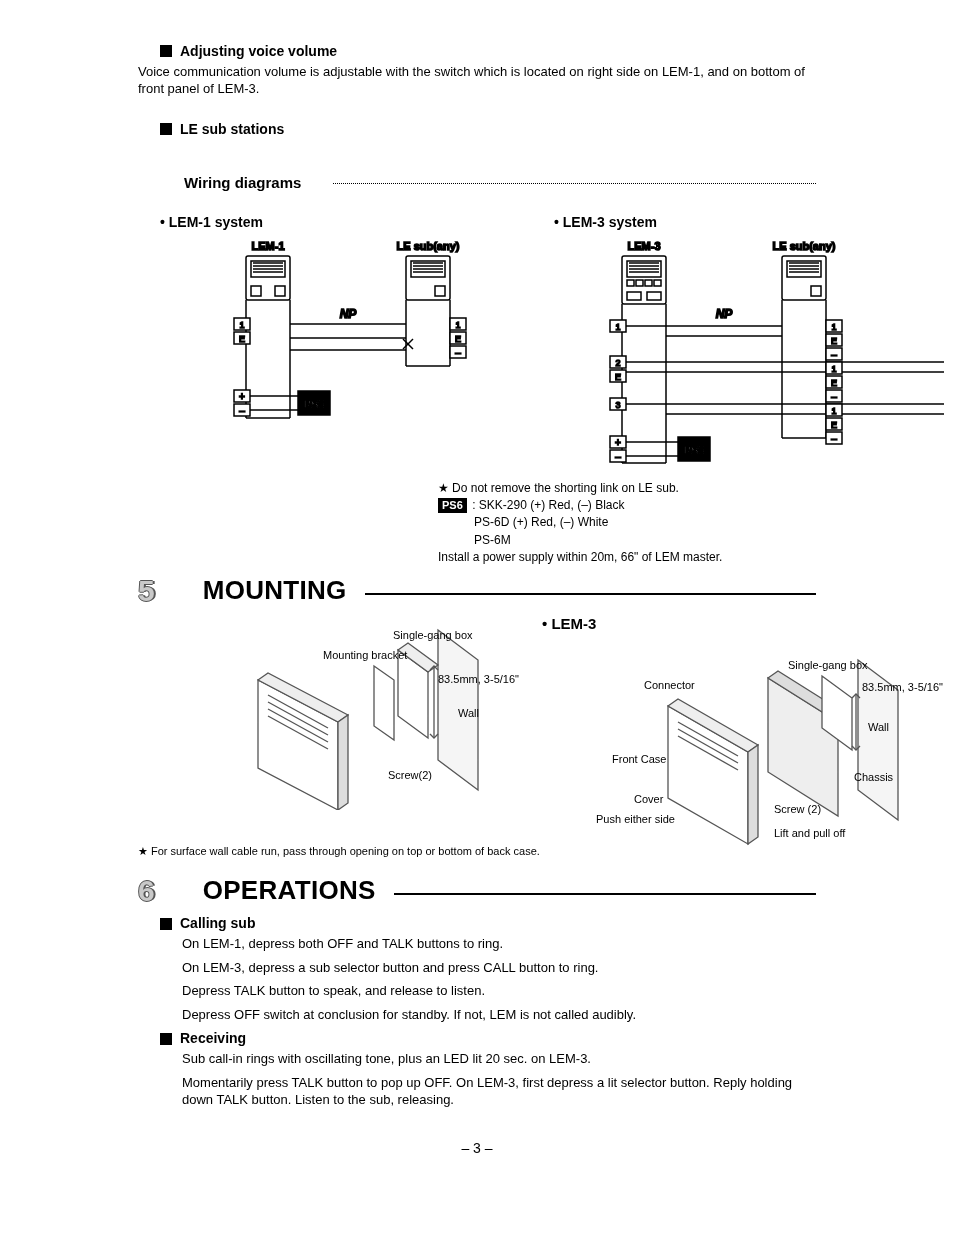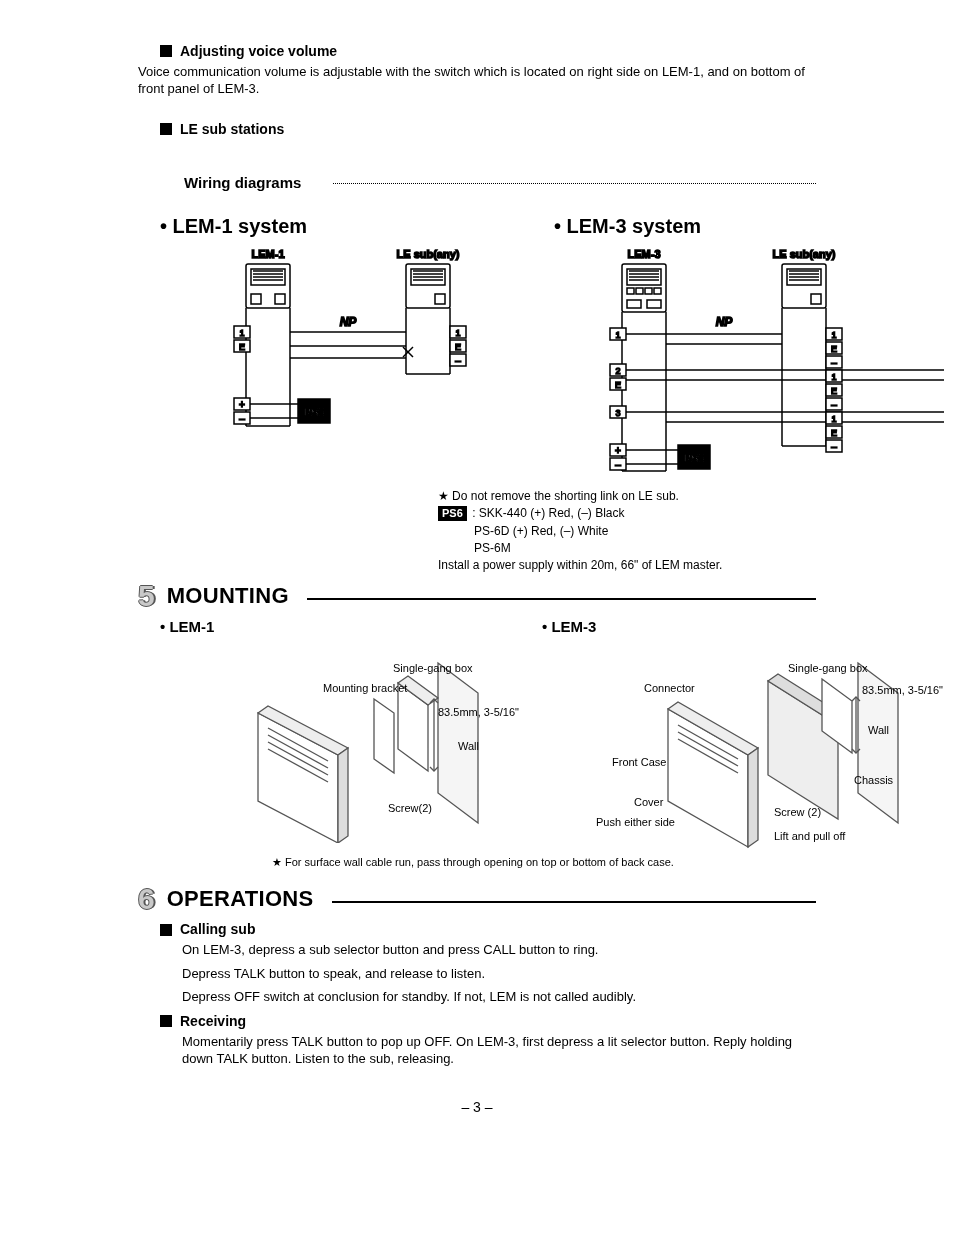--- a/index.html
+++ b/index.html
@@ -48,23 +48,24 @@
   .big-num {
     font-family: "Arial Black", Arial, sans-serif;
     font-size: 30px;
     font-weight: 900;
     color: #c9c9c9;
     text-shadow: 2px 0 #555, -1px 0 #555, 0 1px #555, 0 -1px #555;
     margin-right: 2px;
     line-height: 1;
   }
   .big-title {
-    font-size: 22px;
+    font-size: 26px;
     font-weight: bold;
     letter-spacing: .3px;
+    margin-left: 36px;
   }
   .big-line {
     flex: 1;
     border-top: 2px solid #000;
     margin-left: 8px;
     margin-top: 6px;
   }
   .sub-heading-row {
     display: flex;
     align-items: center;
@@ -72,21 +73,21 @@
     margin-top: 18px;
   }
   .dotted-line {
     flex: 1;
     border-top: 1px dotted #000;
     margin-left: 8px;
   }
 
   .bullet-line {
     font-weight: bold;
-    font-size: 20px;
+    font-size: 14px;
     margin: 4px 0 6px 22px;
   }
 
   .wiring-area {
     display: flex;
     gap: 26px;
   }
   .wiring-col { flex: 1; }
 
   .wiring-svg-wrap {
@@ -108,21 +109,21 @@
     font-size: 11px;
     margin-right: 2px;
   }
   .indent-note { padding-left: 36px; }
 
   
   .mount-row { display: flex; gap: 20px; margin-top: 2px; }
   .mount-col { flex: 1; font-size: 11px; }
   .mount-svg-box { position: relative; height: 200px; }
   .mount-lbl { position: absolute; font-size: 11px; white-space: nowrap; }
-  .star-note { font-size: 11px; margin-top: 12px; text-align: center; padding-right: 8px; }
+  .star-note { font-size: 11px; margin-top: 4px; text-align: left; padding-right: 8px; }
 
   .page-num {
     text-align: center;
     margin-top: 30px;
     font-size: 14px;
   }
 </style>
 </head>
 <body>
 
@@ -302,36 +303,35 @@
           </g>
         </svg>
       </div>
     </div>
   </div>
 
   <div class="notes-block">
     <div class="row">★ Do not remove the shorting link on LE sub.</div>
     <div class="row">
       <span class="ps6-badge">PS6</span>
-      <span>: SKK-440 (+) Red, (–) Black</span>
+      <span>: SKK-290 (+) Red, (–) Black</span>
     </div>
     <div class="row indent-note">PS-6D (+) Red, (–) White</div>
     <div class="row indent-note">PS-6M</div>
     <div class="row">Install a power supply within 20m, 66" of LEM master.</div>
   </div>
 
   <div class="big-section">
     <span class="big-num">5</span>
     <span class="big-title">MOUNTING</span>
     <span class="big-line"></span>
   </div>
 
   <div class="mount-row">
     <div class="mount-col">
-      <div class="bullet-line" style="font-size:15px">•  LEM-1</div>
       <div class="mount-svg-box">
         <svg width="380" height="200" viewBox="0 0 380 200">
           <g stroke="#555" stroke-width="1.3" fill="none">
 
             <polygon points="300,20 340,50 340,180 300,150" fill="#f5f5f5"></polygon>
 
             <polygon points="260,40 290,62 290,128 260,106" fill="#fff"></polygon>
             <polygon points="260,40 270,33 300,55 290,62" fill="#eee"></polygon>
 
             <polygon points="236,56 256,70 256,130 236,116" fill="#fff"></polygon>
@@ -410,31 +410,33 @@
     <span class="big-title">OPERATIONS</span>
     <span class="big-line"></span>
   </div>
 
   <div class="indent" style="margin-top:6px">
     <div class="blk-heading">
       <span class="sq"></span>
       <span>Calling sub</span>
     </div>
     <div style="padding-left:22px">
+      <div class="body-text">On LEM-1, depress both OFF and TALK buttons to ring.</div>
       <div class="body-text">On LEM-3, depress a sub selector button and press CALL button to ring.</div>
       <div class="body-text">Depress TALK button to speak, and release to listen.</div>
       <div class="body-text">Depress OFF switch at conclusion for standby. If not, LEM is not called audibly.</div>
     </div>
   </div>
 
   <div class="indent" style="margin-top:0">
     <div class="blk-heading">
       <span class="sq"></span>
       <span>Receiving</span>
     </div>
     <div style="padding-left:22px">
+      <div class="body-text">Sub call-in rings with oscillating tone, plus an LED lit 20 sec. on LEM-3.</div>
       <div class="body-text">Momentarily press TALK button to pop up OFF. On LEM-3, first depress a lit selector button. Reply holding down TALK button. Listen to the sub, releasing.</div>
     </div>
   </div>
 
   <div class="page-num">– 3 –</div>
 
 </div>
 
 </body></html>

